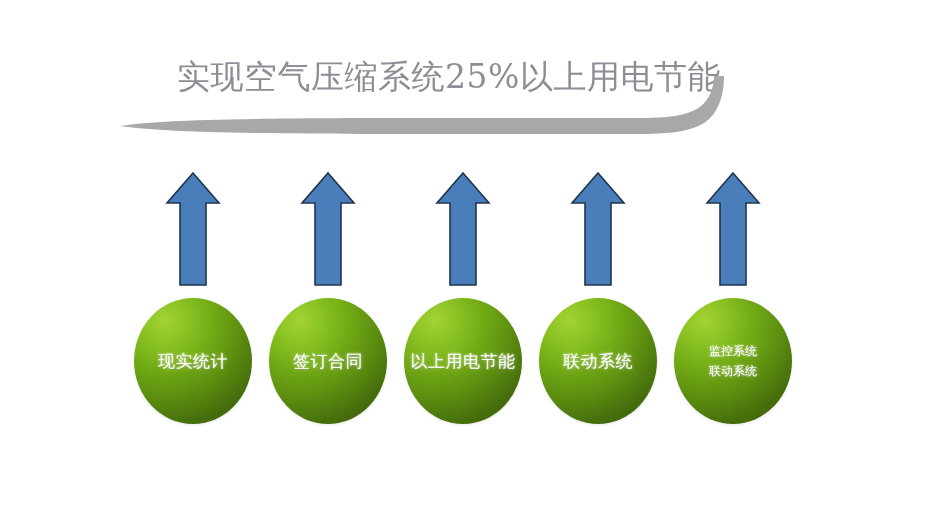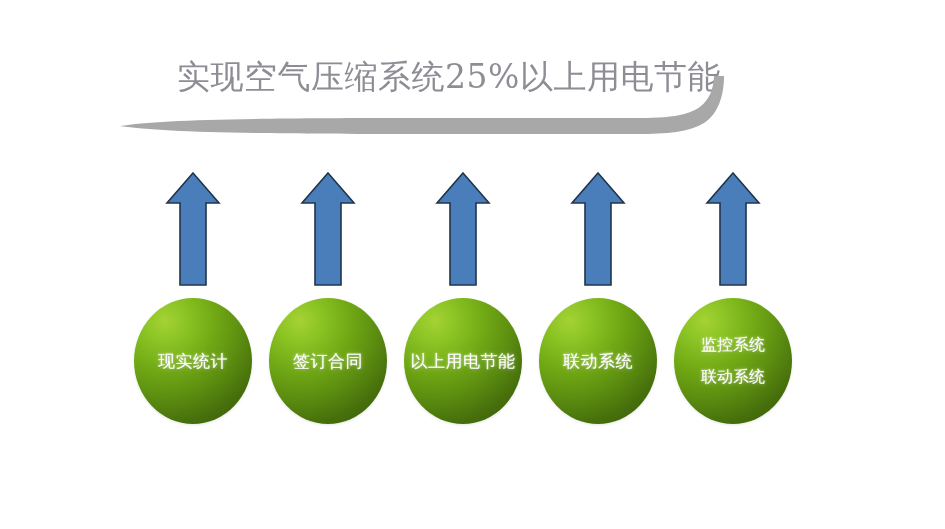--- a/index.html
+++ b/index.html
@@ -93,22 +93,22 @@
     text-shadow:
       0 0 2px rgba(255,255,255,0.75),
       0 0 5px rgba(230,255,200,0.45),
       0 1px 1px rgba(0,0,0,0.18);
     padding: 0 4px;
     white-space: pre-line;
     letter-spacing: 0.5px;
   }
 
   .node-label.two-line {
-    font-size: 16px;
-    line-height: 32px;
+    font-size: 12px;
+    line-height: 20px;
     letter-spacing: 0px;
     text-align: right;
   }
 </style>
 </head>
 <body>
 
 <div id="slide">
 
   <div class="title-banner">

